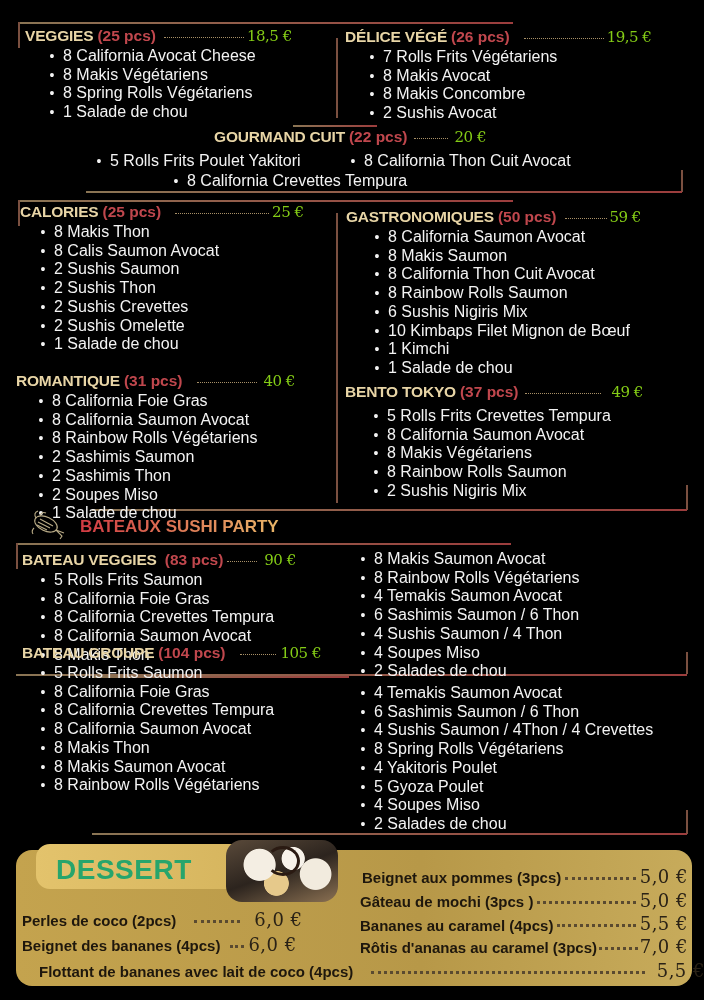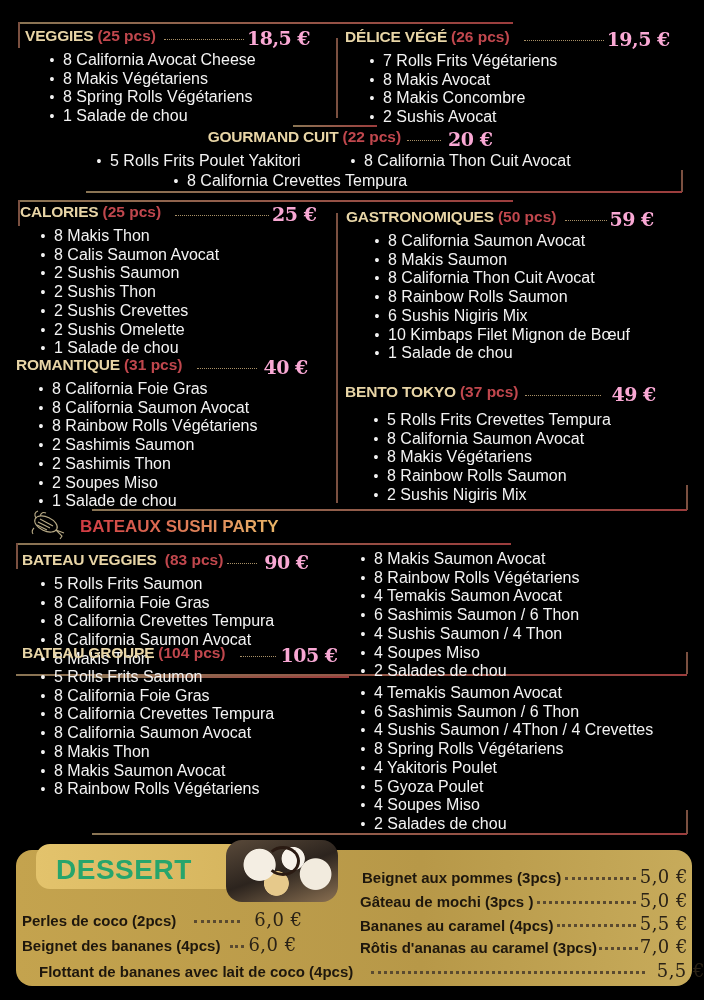--- a/index.html
+++ b/index.html
@@ -4,21 +4,21 @@
 <style>
   * { box-sizing: border-box; margin: 0; padding: 0; }
   html, body { width: 704px; height: 1000px; background: #000; overflow: hidden; }
   body { position: relative; font-family: "Liberation Sans", sans-serif; color: #fff; }
 
   .block { position: absolute; }
   .title-row { display: flex; align-items: flex-start; white-space: nowrap; }
   .title { font-weight: bold; font-size: 15.5px; color: #e8d5a6; letter-spacing: -0.2px; }
   .pcs { font-weight: bold; font-size: 15.5px; color: #c0474d; margin-left: 4px; }
   .dots { flex: 0 0 auto; border-bottom: 1px dotted #a89067; height: 1px; margin: 0 3px 0 8px; align-self: center; position: relative; top: 1px; }
-  .price { font-family: "DejaVu Serif", serif; font-size: 19px; color: #f9a8d4; font-weight: bold; letter-spacing: -0.5px; }
+  .price { font-family: "DejaVu Serif", serif; font-size: 15px; color: #84cc16; font-weight: normal; letter-spacing: -0.5px; }
 
   ul.items { list-style: none; margin-top: 2px; }
   ul.items li { font-size: 16px; line-height: 17.7px; color: #f3f3f3; white-space: nowrap; }
   ul.items li::before { content: "\2022"; display: inline-block; width: 22px; text-align: center; font-size: 14px; color: #f3f3f3; }
 
   .line { position: absolute; background: linear-gradient(90deg, #8a7554, #9c3d3d); }
   .vline { position: absolute; width: 1.5px; background: #7b5040; }
 
   .section-head { position: absolute; left: 28px; top: 510px; display: flex; align-items: center; }
   .section-title { font-weight: bold; font-size: 17px; background: linear-gradient(90deg, #d23a43, #e9b668); -webkit-background-clip: text; background-clip: text; color: transparent; margin-left: 12px; text-align: right; }
@@ -125,25 +125,26 @@
     <span class="dots" style="width:42px;"></span>
     <span class="price">59 €</span>
   </div>
   <ul class="items" style="margin-left:20px;">
     <li>8 California Saumon Avocat</li>
     <li>8 Makis Saumon</li>
     <li>8 California Thon Cuit Avocat</li>
     <li>8 Rainbow Rolls Saumon</li>
     <li>6 Sushis Nigiris Mix</li>
     <li>10 Kimbaps Filet Mignon de Bœuf</li>
-    <li>1 Salade de chou</li>
-  </ul>
-</div>
-
-<div class="block" style="left:16px;top:356px;width:312px;">
+    <li>1 Kimchi</li>
+    <li>1 Salade de chou</li>
+  </ul>
+</div>
+
+<div class="block" style="left:16px;top:372px;width:312px;">
   <div class="title-row">
     <span class="title">ROMANTIQUE</span>
     <span class="pcs">(31 pcs)</span>
     <span class="dots" style="width:60px;margin-left:14px;"></span>
     <span class="price" style="margin-left:4px;">40 €</span>
   </div>
   <ul class="items" style="margin-left:14px;">
     <li>8 California Foie Gras</li>
     <li>8 California Saumon Avocat</li>
     <li>8 Rainbow Rolls Végétariens</li>

